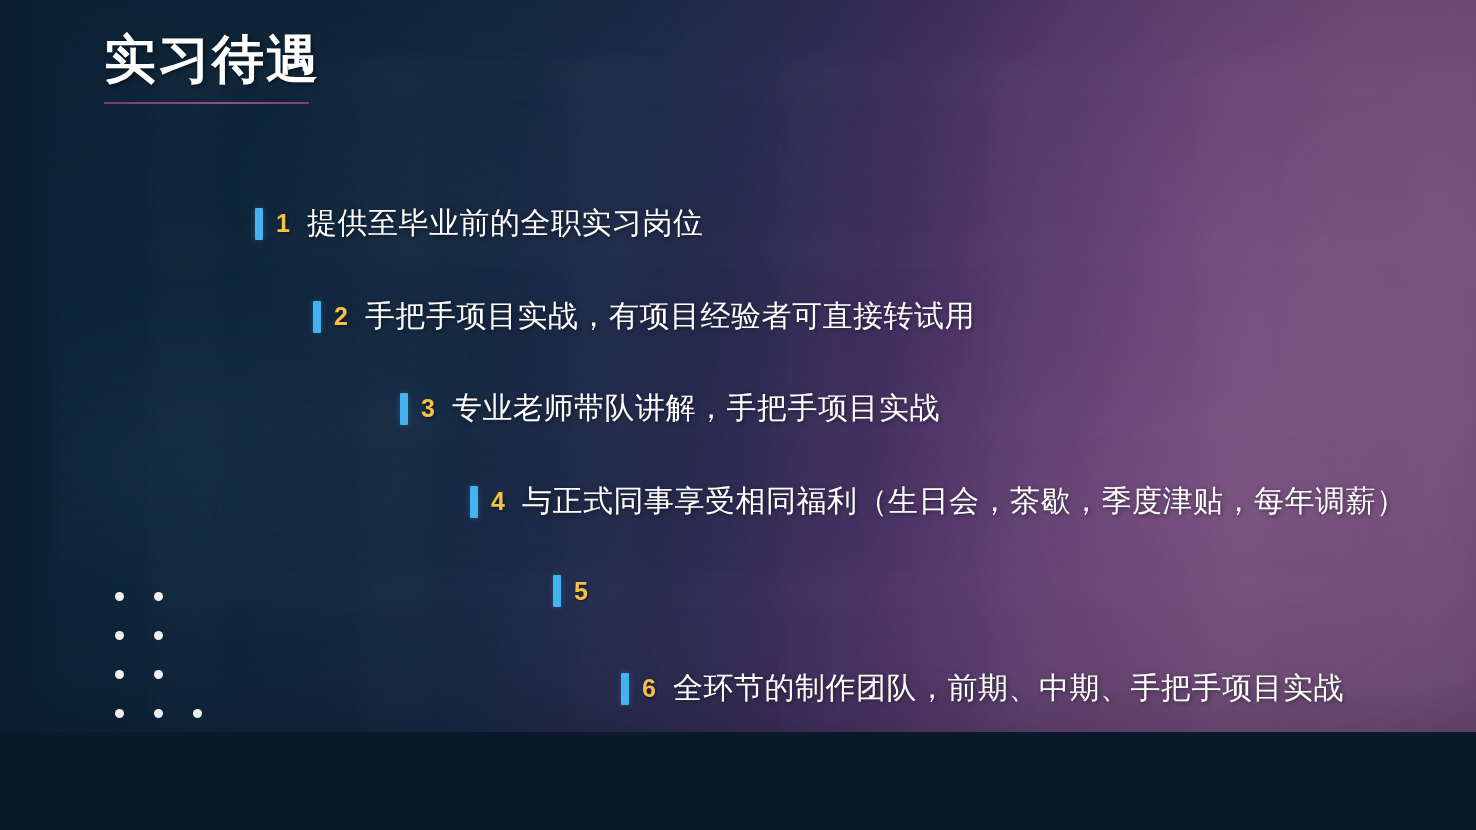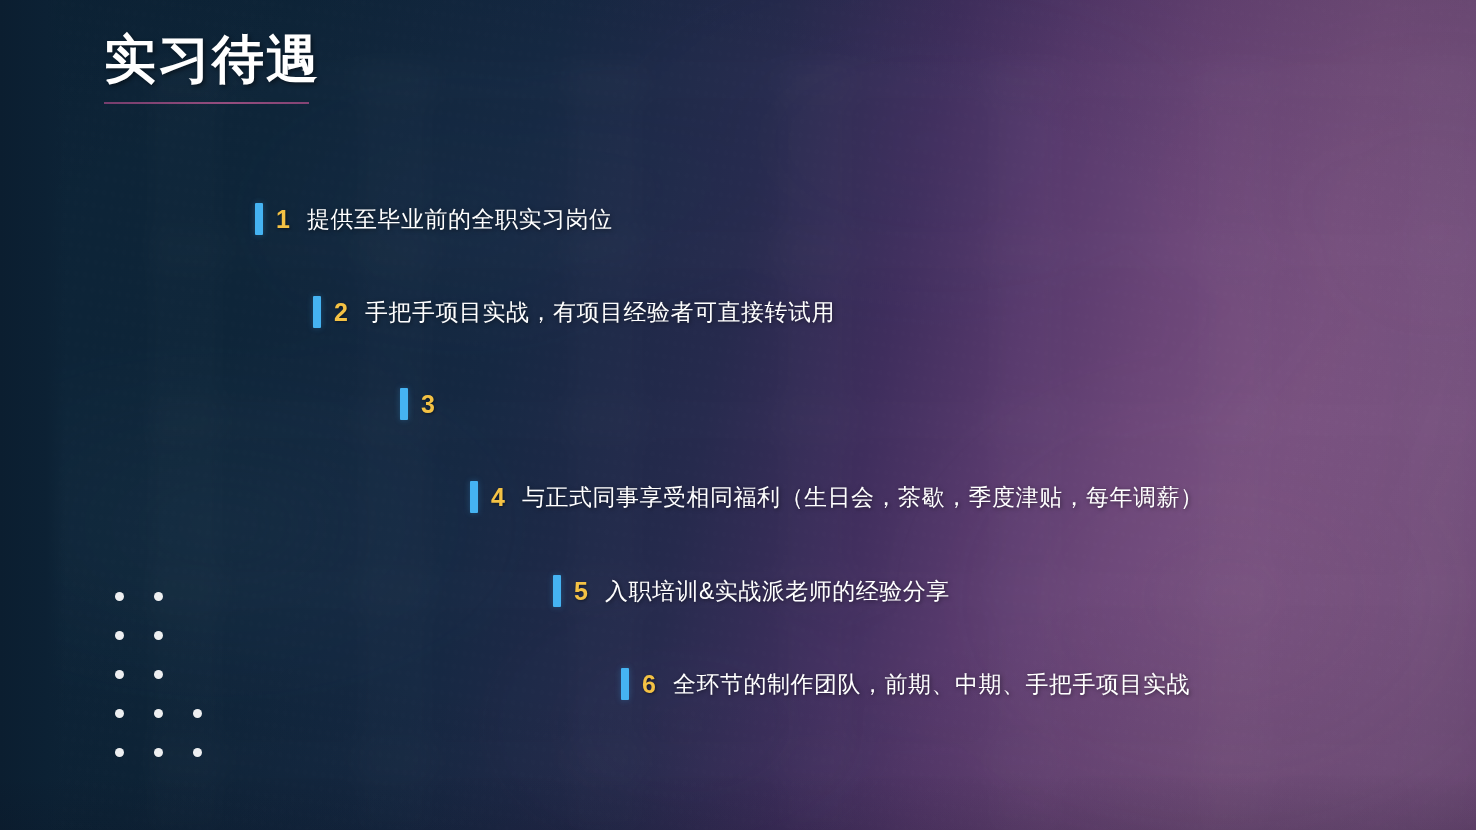--- a/index.html
+++ b/index.html
@@ -8,21 +8,21 @@
     padding: 0;
     background: #0a1a2a;
   }
   body {
     font-family: "Liberation Sans", "DejaVu Sans", sans-serif;
   }
 
   .slide {
     position: relative;
     width: 1476px;
-    height: 830px;
+    height: 732px;
     overflow: hidden;
     background: #0d2438;
   }
   .bg-base2 {
     position: absolute;
     inset: 0;
     background: linear-gradient(102deg,
         #0c2336 0%,
         #0e2539 18%,
         #152842 34%,
@@ -136,21 +136,21 @@
   .row-num {
     margin-left: 13px;
     font-size: 25px;
     font-weight: 700;
     color: #f4c244;
     text-shadow: 1px 1px 3px rgba(0,0,0,.45);
     flex: 0 0 auto;
   }
   .row-text {
     margin-left: 17px;
-    font-size: 23px;
+    font-size: 30px;
     font-weight: 400;
     color: #ffffff;
     letter-spacing: .5px;
     text-shadow: 1px 1px 4px rgba(0,0,0,.5);
   }
 
   
   .dot-grid {
     position: absolute;
     left: 115px;
@@ -195,30 +195,30 @@
         <div class="row-text">提供至毕业前的全职实习岗位</div>
       </div>
       <div class="row" style="top: 296px; left: 313px;">
         <div class="row-bar" style="background: rgb(69, 179, 242);"></div>
         <div class="row-num" style="color: rgb(244, 194, 68);">2</div>
         <div class="row-text">手把手项目实战，有项目经验者可直接转试用</div>
       </div>
       <div class="row" style="top: 388px; left: 400px;">
         <div class="row-bar" style="background: rgb(69, 179, 242);"></div>
         <div class="row-num" style="color: rgb(244, 194, 68);">3</div>
+        <div class="row-text">专业老师带队讲解，手把手项目实战</div>
       </div>
       <div class="row" style="top: 481px; left: 470px;">
         <div class="row-bar" style="background: rgb(69, 179, 242);"></div>
         <div class="row-num" style="color: rgb(244, 194, 68);">4</div>
         <div class="row-text">与正式同事享受相同福利（生日会，茶歇，季度津贴，每年调薪）</div>
       </div>
       <div class="row" style="top: 575px; left: 553px;">
         <div class="row-bar" style="background: rgb(69, 179, 242);"></div>
         <div class="row-num" style="color: rgb(244, 194, 68);">5</div>
-        <div class="row-text">入职培训&amp;实战派老师的经验分享</div>
       </div>
       <div class="row" style="top: 668px; left: 621px;">
         <div class="row-bar" style="background: rgb(69, 179, 242);"></div>
         <div class="row-num" style="color: rgb(244, 194, 68);">6</div>
         <div class="row-text">全环节的制作团队，前期、中期、手把手项目实战</div>
       </div>
     </div>
 
   <div class="dot-grid" id="dot-grid">
       <div class="dot-row">

